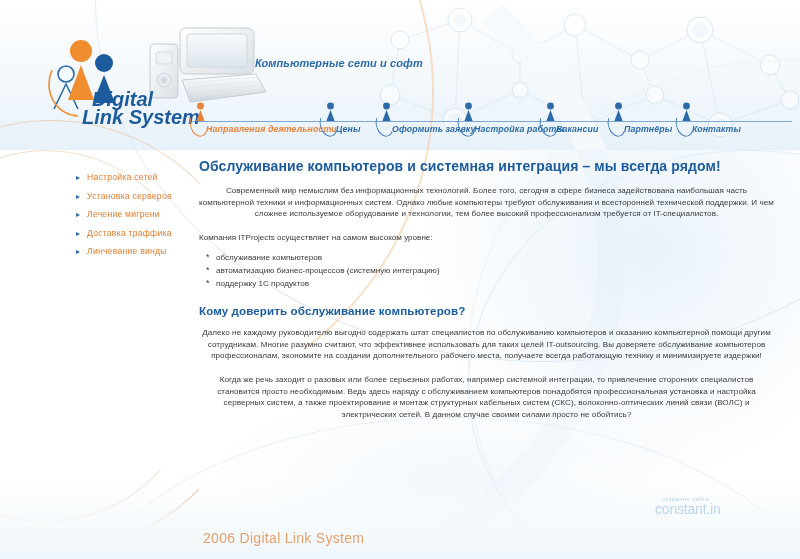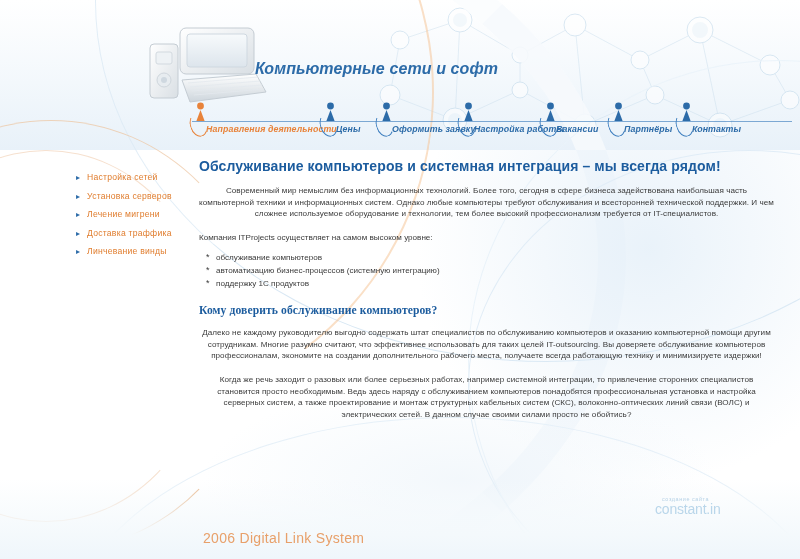--- a/index.html
+++ b/index.html
@@ -73,22 +73,22 @@
 
   
   .logo{position:absolute;left:44px;top:34px;width:160px;height:96px;}
   .logo svg{display:block;}
 
   
   .hero{position:absolute;left:140px;top:22px;width:130px;height:92px;}
 
   
   .tagline{
-    position:absolute;left:255px;top:62px;width:330px;
-    font-style:italic;font-weight:bold;font-size:16px;color:#2c6ba8;
+    position:absolute;left:255px;top:56px;width:330px;
+    font-style:italic;font-weight:bold;font-size:11px;color:#2c6ba8;
     line-height:14px;letter-spacing:.1px;
   }
   .tagline div{white-space:nowrap;}
 
   
   .nav{position:absolute;left:180px;top:104px;width:620px;height:40px;text-align:right;}
   .nav-line{
     position:absolute;left:12px;top:17px;width:600px;height:1px;
     background:#3f7fbf;opacity:.65;
   }
@@ -120,21 +120,20 @@
 
   
   .content{position:absolute;left:199px;top:158px;width:575px;}
   h1.page-title{
     margin:0 0 11px 0;font-size:14px;font-weight:bold;color:#1c5c9e;
     letter-spacing:.1px;
   }
   h2.sub-title{
     margin:9px 0 10px 0;font-size:11.6px;font-weight:bold;color:#1c5c9e;
     letter-spacing:.1px;
-    font-family:Liberation Serif, serif;
   }
   p.body{
     margin:0 0 12px 0;font-size:8.1px;color:#3a3a3a;line-height:11.6px;
     text-align:center;letter-spacing:.05px;
   }
   p.lead-in{margin:0 0 9px 0;font-size:8.1px;color:#3a3a3a;line-height:11.6px;}
   ul.srv{margin:0 0 14px 0;padding:0;list-style:none;}
   ul.srv li{
     position:relative;padding-left:17px;font-size:8.1px;color:#3a3a3a;
     line-height:12.6px;
@@ -234,20 +233,40 @@
 
     <path d="M42 58 L116 52 L126 70 L50 80 Z" fill="url(#gKey)" stroke="#c4ccd3"></path>
     <g stroke="#e3e9ee" stroke-width="0.8">
       <path d="M48 61 L118 55"></path>
         <path d="M50 65 L120 59"></path>
       <path d="M52 69 L122 63"></path>
         <path d="M54 73 L124 67"></path>
     </g>
   </svg>
 
+  <div class="logo">
+    <svg viewBox="0 0 160 96" width="160" height="96">
+
+      <g fill="none" stroke="#2c6ba8" stroke-width="1.6">
+        <circle cx="22" cy="40" r="8"></circle>
+        <path d="M10 75 L22 50 L34 75"></path>
+      </g>
+
+      <path d="M8 36 A30 32 0 0 0 34 82" fill="none" stroke="#ef8d2f" stroke-width="1.6"></path>
+
+      <circle cx="37" cy="17" r="11" fill="#ef8d2f"></circle>
+      <path d="M24 66 L37 31 L50 66 Z" fill="#ef8d2f"></path>
+
+      <circle cx="60" cy="29" r="9" fill="#1c5c9e"></circle>
+      <path d="M49 69 L60 41 L71 69 Z" fill="#1c5c9e"></path>
+
+      <text x="48" y="72" font-family="Liberation Sans, sans-serif" font-size="20" font-weight="bold" font-style="italic" fill="#1c5c9e">Digital</text>
+      <text x="38" y="90" font-family="Liberation Sans, sans-serif" font-size="20" font-weight="bold" font-style="italic" fill="#1c5c9e">Link System</text>
+    </svg>
+  </div>
 
   <div class="tagline">
     <div>Компьютерные сети и софт</div>
   </div>
 
   <nav class="nav">
     <div class="nav-line"></div>
     <div id="nav-items">
         <div class="nav-item accent" style="left: 10px;">
           <div class="nav-hook"></div>

